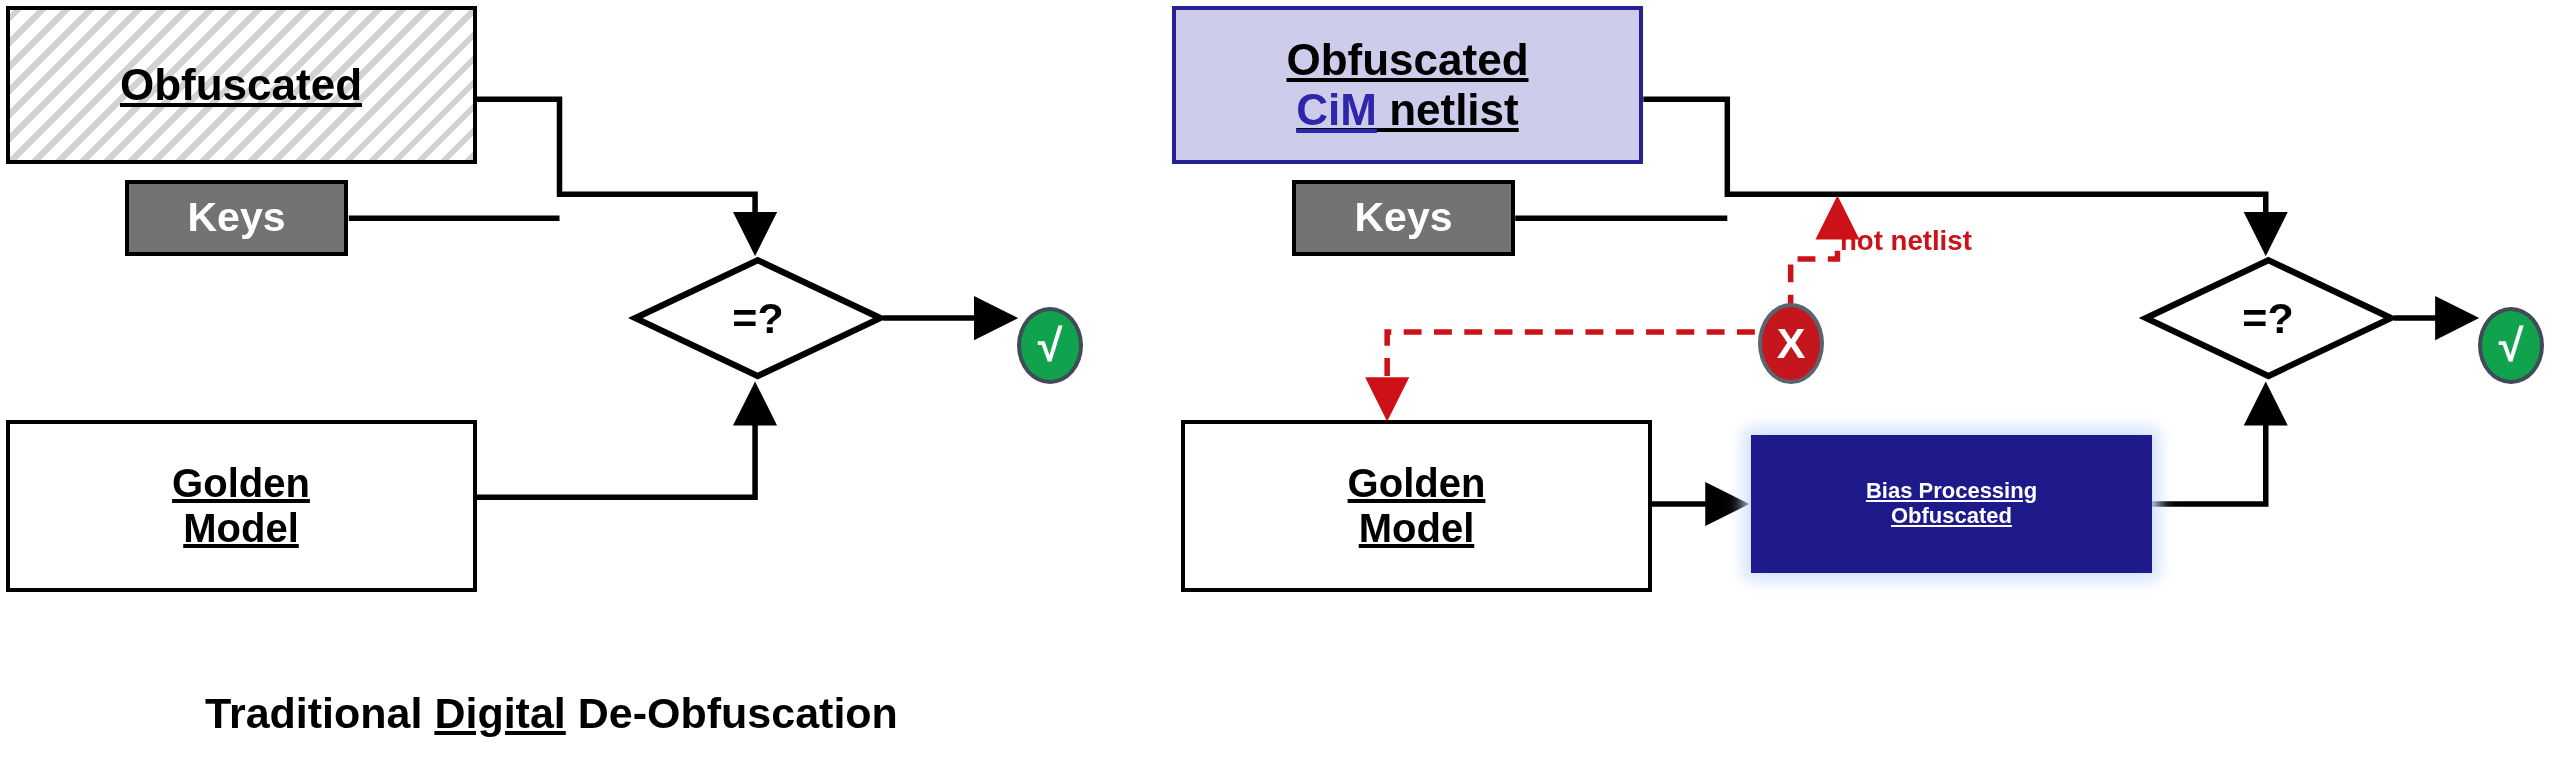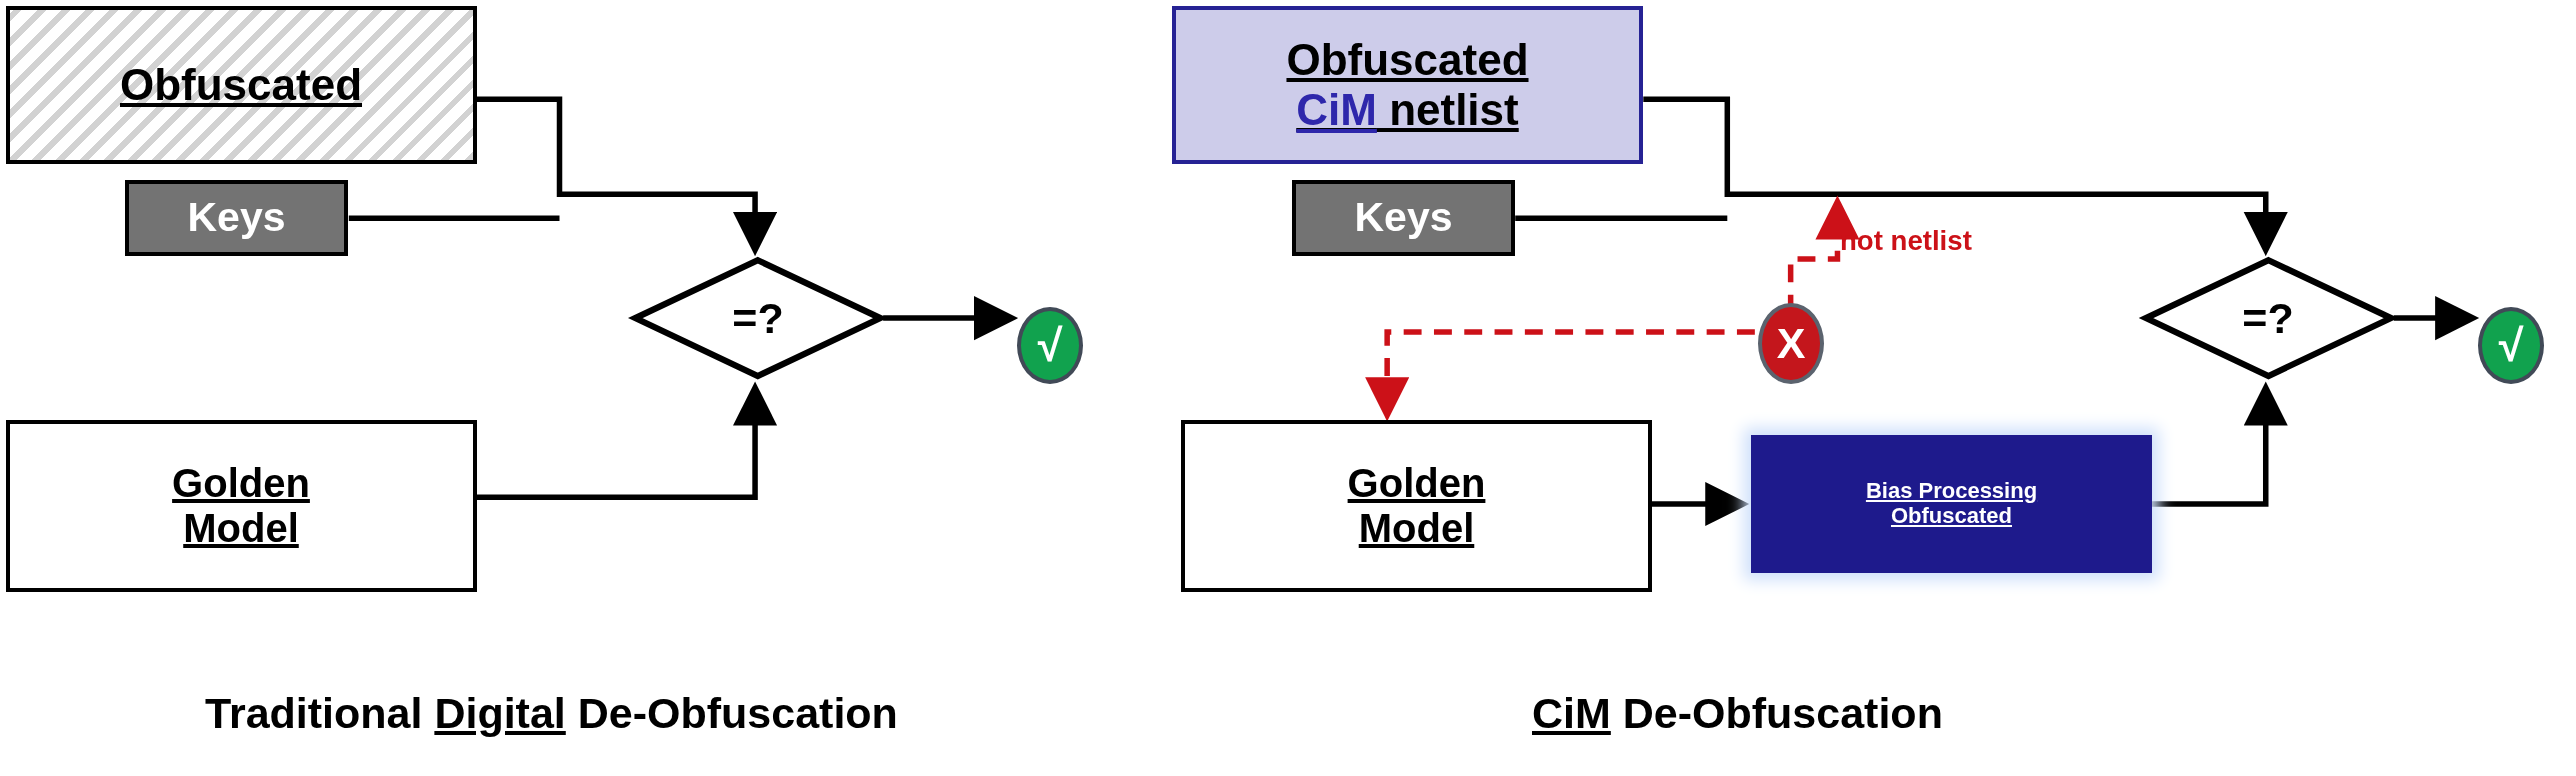--- a/index.html
+++ b/index.html
@@ -302,18 +302,15 @@
   </div>
 
   <div class="circle circle-fail">
     <span>X</span>
   </div>
 
   <div class="not-matched">
     <span>not netlist</span>
   </div>
 
-  <div class="caption caption-right">
-    <span class="u-black">CiM</span><span> De-Obfuscation</span>
-  </div>
 
 </div>
 
 
 </body></html>

